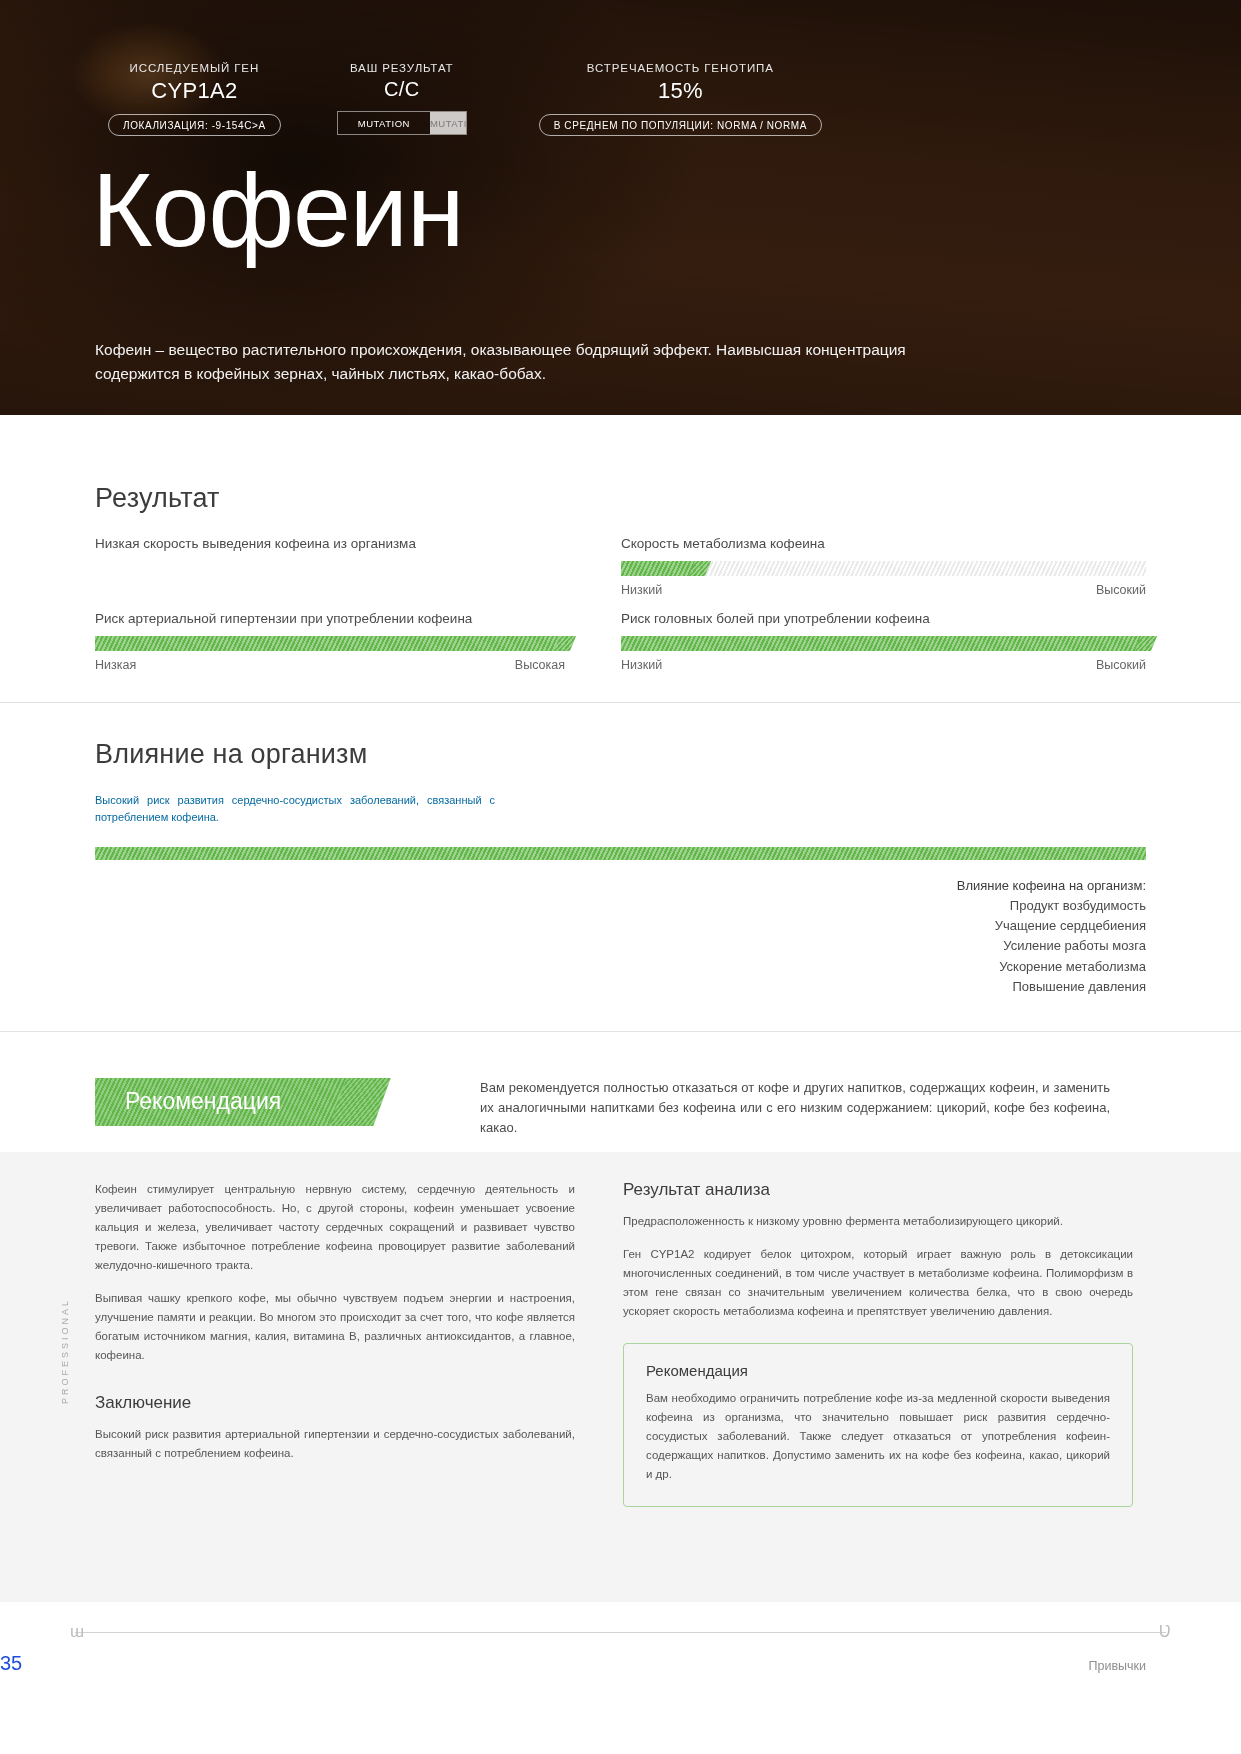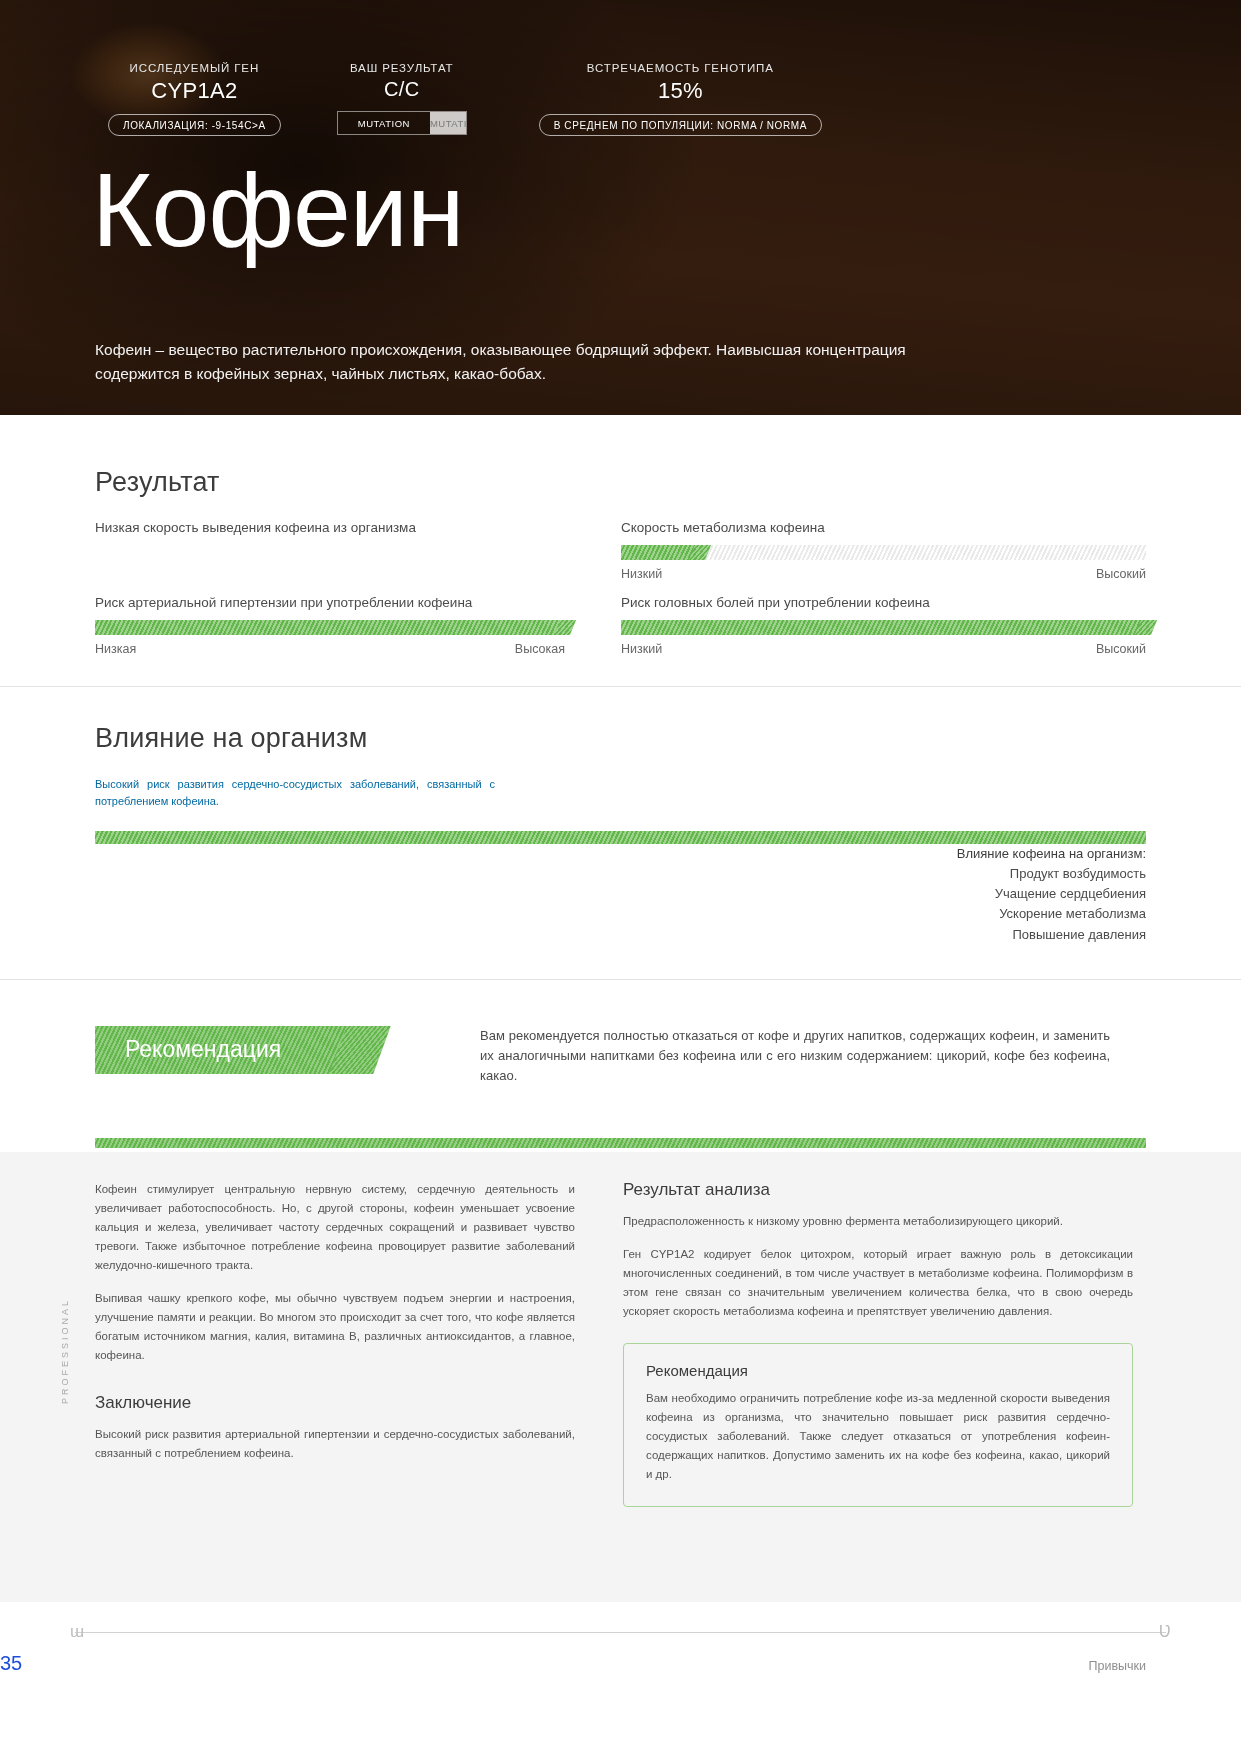--- a/index.html
+++ b/index.html
@@ -158,21 +158,21 @@
   }
   h2.sec-title {
     font-weight: 400;
     font-size: 27px;
     color: #3c3c3c;
     margin: 0;
     letter-spacing: 0.2px;
   }
 
   
-  .results { padding-top: 52px; padding-bottom: 30px; }
+  .results { padding-top: 68px; padding-bottom: 30px; }
   .res-grid {
     margin-top: 22px;
     display: grid;
     grid-template-columns: 470px 1fr;
     column-gap: 56px;
     row-gap: 14px;
   }
   .bar-label {
     font-size: 13.5px;
     color: #4b4b4b;
@@ -224,20 +224,21 @@
     background-image: repeating-linear-gradient(115deg, #ffffff 0 2px, #eaeaea 2px 4px);
     position: relative;
   }
   .wide-bar .fill {
     position: absolute; left: 0; top: 0; bottom: 0;
     width: 100%;
     background: #63b74a;
     background-image: repeating-linear-gradient(115deg, rgba(255,255,255,0.38) 0 2px, rgba(255,255,255,0) 2px 4px);
   }
   .infl-list {
+    margin-top: 16px;
     text-align: right;
     font-size: 13px;
     line-height: 1.55;
     color: #4b4b4b;
   }
   .infl-list .head { color: #3c3c3c; }
 
   
   .recommend { padding-top: 46px; padding-bottom: 40px; }
   .rec-row { display: flex; align-items: flex-start; }
@@ -506,20 +507,21 @@
 <div class="section influence">
   <h2 class="sec-title">Влияние на организм</h2>
   <div class="infl-text">Высокий риск развития сердечно-сосудистых заболеваний, связанный с потреблением кофеина.</div>
   <div class="wide-bar">
     <div class="fill"></div>
   </div>
   <div class="infl-list">
     <div class="head">Влияние кофеина на организм:</div>
     <div>Продукт возбудимость</div>
     <div>Учащение сердцебиения</div>
+    <div>Усиление работы мозга</div>
     <div>Ускорение метаболизма</div>
     <div>Повышение давления</div>
   </div>
 </div>
 
 <div class="sec-rule"></div>
 
 <div class="section recommend">
   <div class="rec-row">
     <div class="rec-tag">

